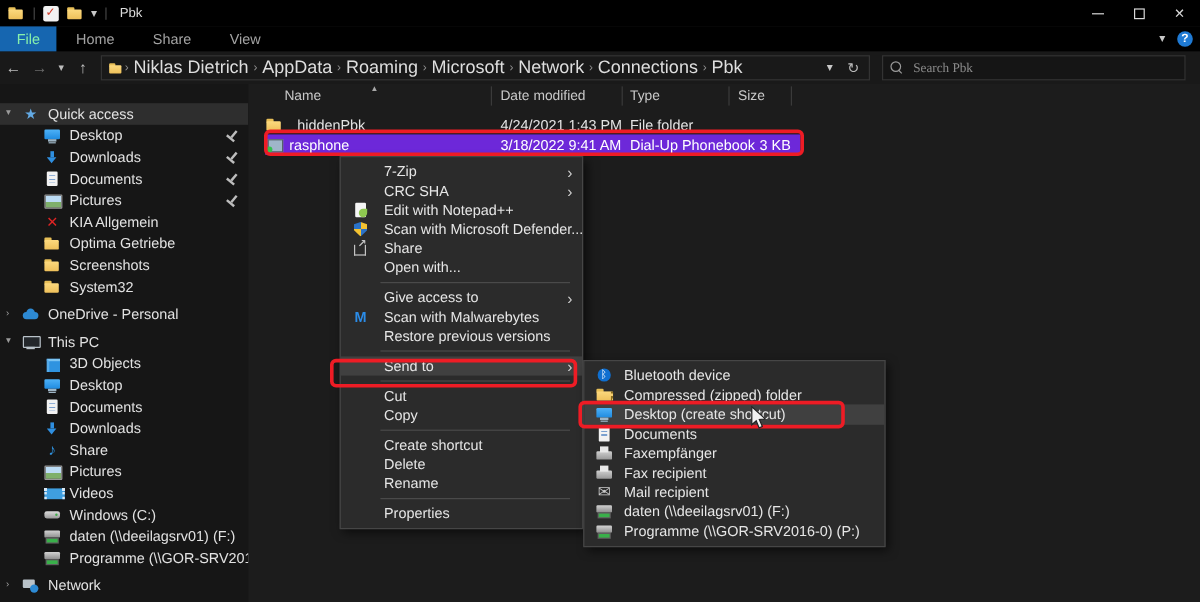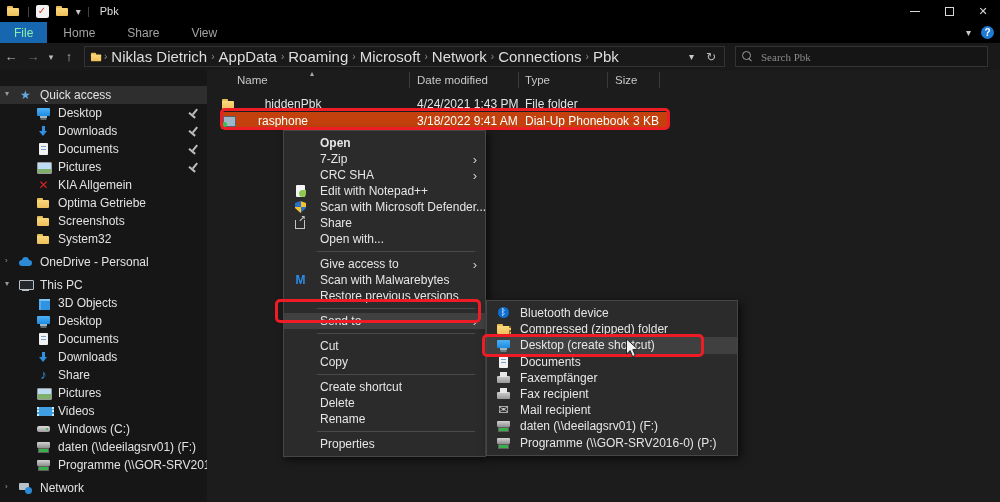--- a/index.html
+++ b/index.html
@@ -95,25 +95,25 @@
   .ic-fax::after { content:""; position:absolute; left:4px; top:1px; width:7px; height:5px; background:#e8e8e8; }
   .ic-mail { color:#c9c9c9; font-size:13px; line-height:14px; text-align:center; }
   
   .cols { position:relative; height:20px; color:#c9c9c9; font-size:11.5px; }
   .cols .hname { position:absolute; left:30px; top:4px; }
   .cols .caret { position:absolute; left:103px; top:-1px; color:#a8a8a8; font-size:8px; }
   .cols .hdate { position:absolute; left:210px; top:4px; }
   .cols .htype { position:absolute; left:318px; top:4px; }
   .cols .hsize { position:absolute; left:408px; top:4px; }
   .cdiv { position:absolute; top:2px; width:1px; height:16px; background:#3a3a3a; }
-  .frow { position:absolute; left:14px; height:17px; width:446px; display:flex; align-items:center; gap:22px; font-size:12px; color:#e4e4e4; }
+  .frow { position:absolute; left:14px; height:17px; width:446px; display:flex; align-items:center; gap:5px; font-size:12px; color:#e4e4e4; }
   .frow .fdate { position:absolute; left:196px; }
   .frow .ftype { position:absolute; left:304px; }
   .frow .fsize { position:absolute; right:8px; }
-  .frow.selected { background:#c2410c; color:#fff; }
+  .frow.selected { background:#6d28d9; color:#fff; }
   
   .menu { position:absolute; background:#2b2b2b; border:1px solid #464646; box-shadow:3px 3px 8px rgba(0,0,0,.6); padding:4px 0; z-index:10; }
   .ctx { left:283px; top:130px; width:203px; }
   .sub { left:486px; top:300px; width:252px; z-index:12; }
   .mi { position:relative; height:16px; display:flex; align-items:center; padding-left:36px; color:#e6e6e6; font-size:12px; white-space:nowrap; }
   .sub .mi { height:16.2px; padding-left:33px; }
   .mi.hl { background:#404040; }
   .mi .mic { position:absolute; left:9px; top:1px; }
   .mi .arrow { position:absolute; right:8px; color:#cfcfcf; font-size:13px; line-height:13px; }
   .mi.bold { font-weight:bold; }
@@ -330,23 +330,20 @@
     <div class="frow selected" style="top:42px;">
       <span class="ii ic-rasphone"></span>
       <span>rasphone</span>
       <span class="fdate">3/18/2022 9:41 AM</span>
       <span class="ftype">Dial-Up Phonebook</span>
       <span class="fsize">3 KB</span>
     </div>
   </div>
 
   <div class="menu ctx">
-    <div class="mi bold">
-        <span>Open</span>
-      </div>
     <div class="mi">
         <span>7-Zip</span>
         <span class="arrow">›</span>
       </div>
     <div class="mi">
         <span>CRC SHA</span>
         <span class="arrow">›</span>
       </div>
     <div class="mi">
         <span class="mic ii ic-npp"></span>

